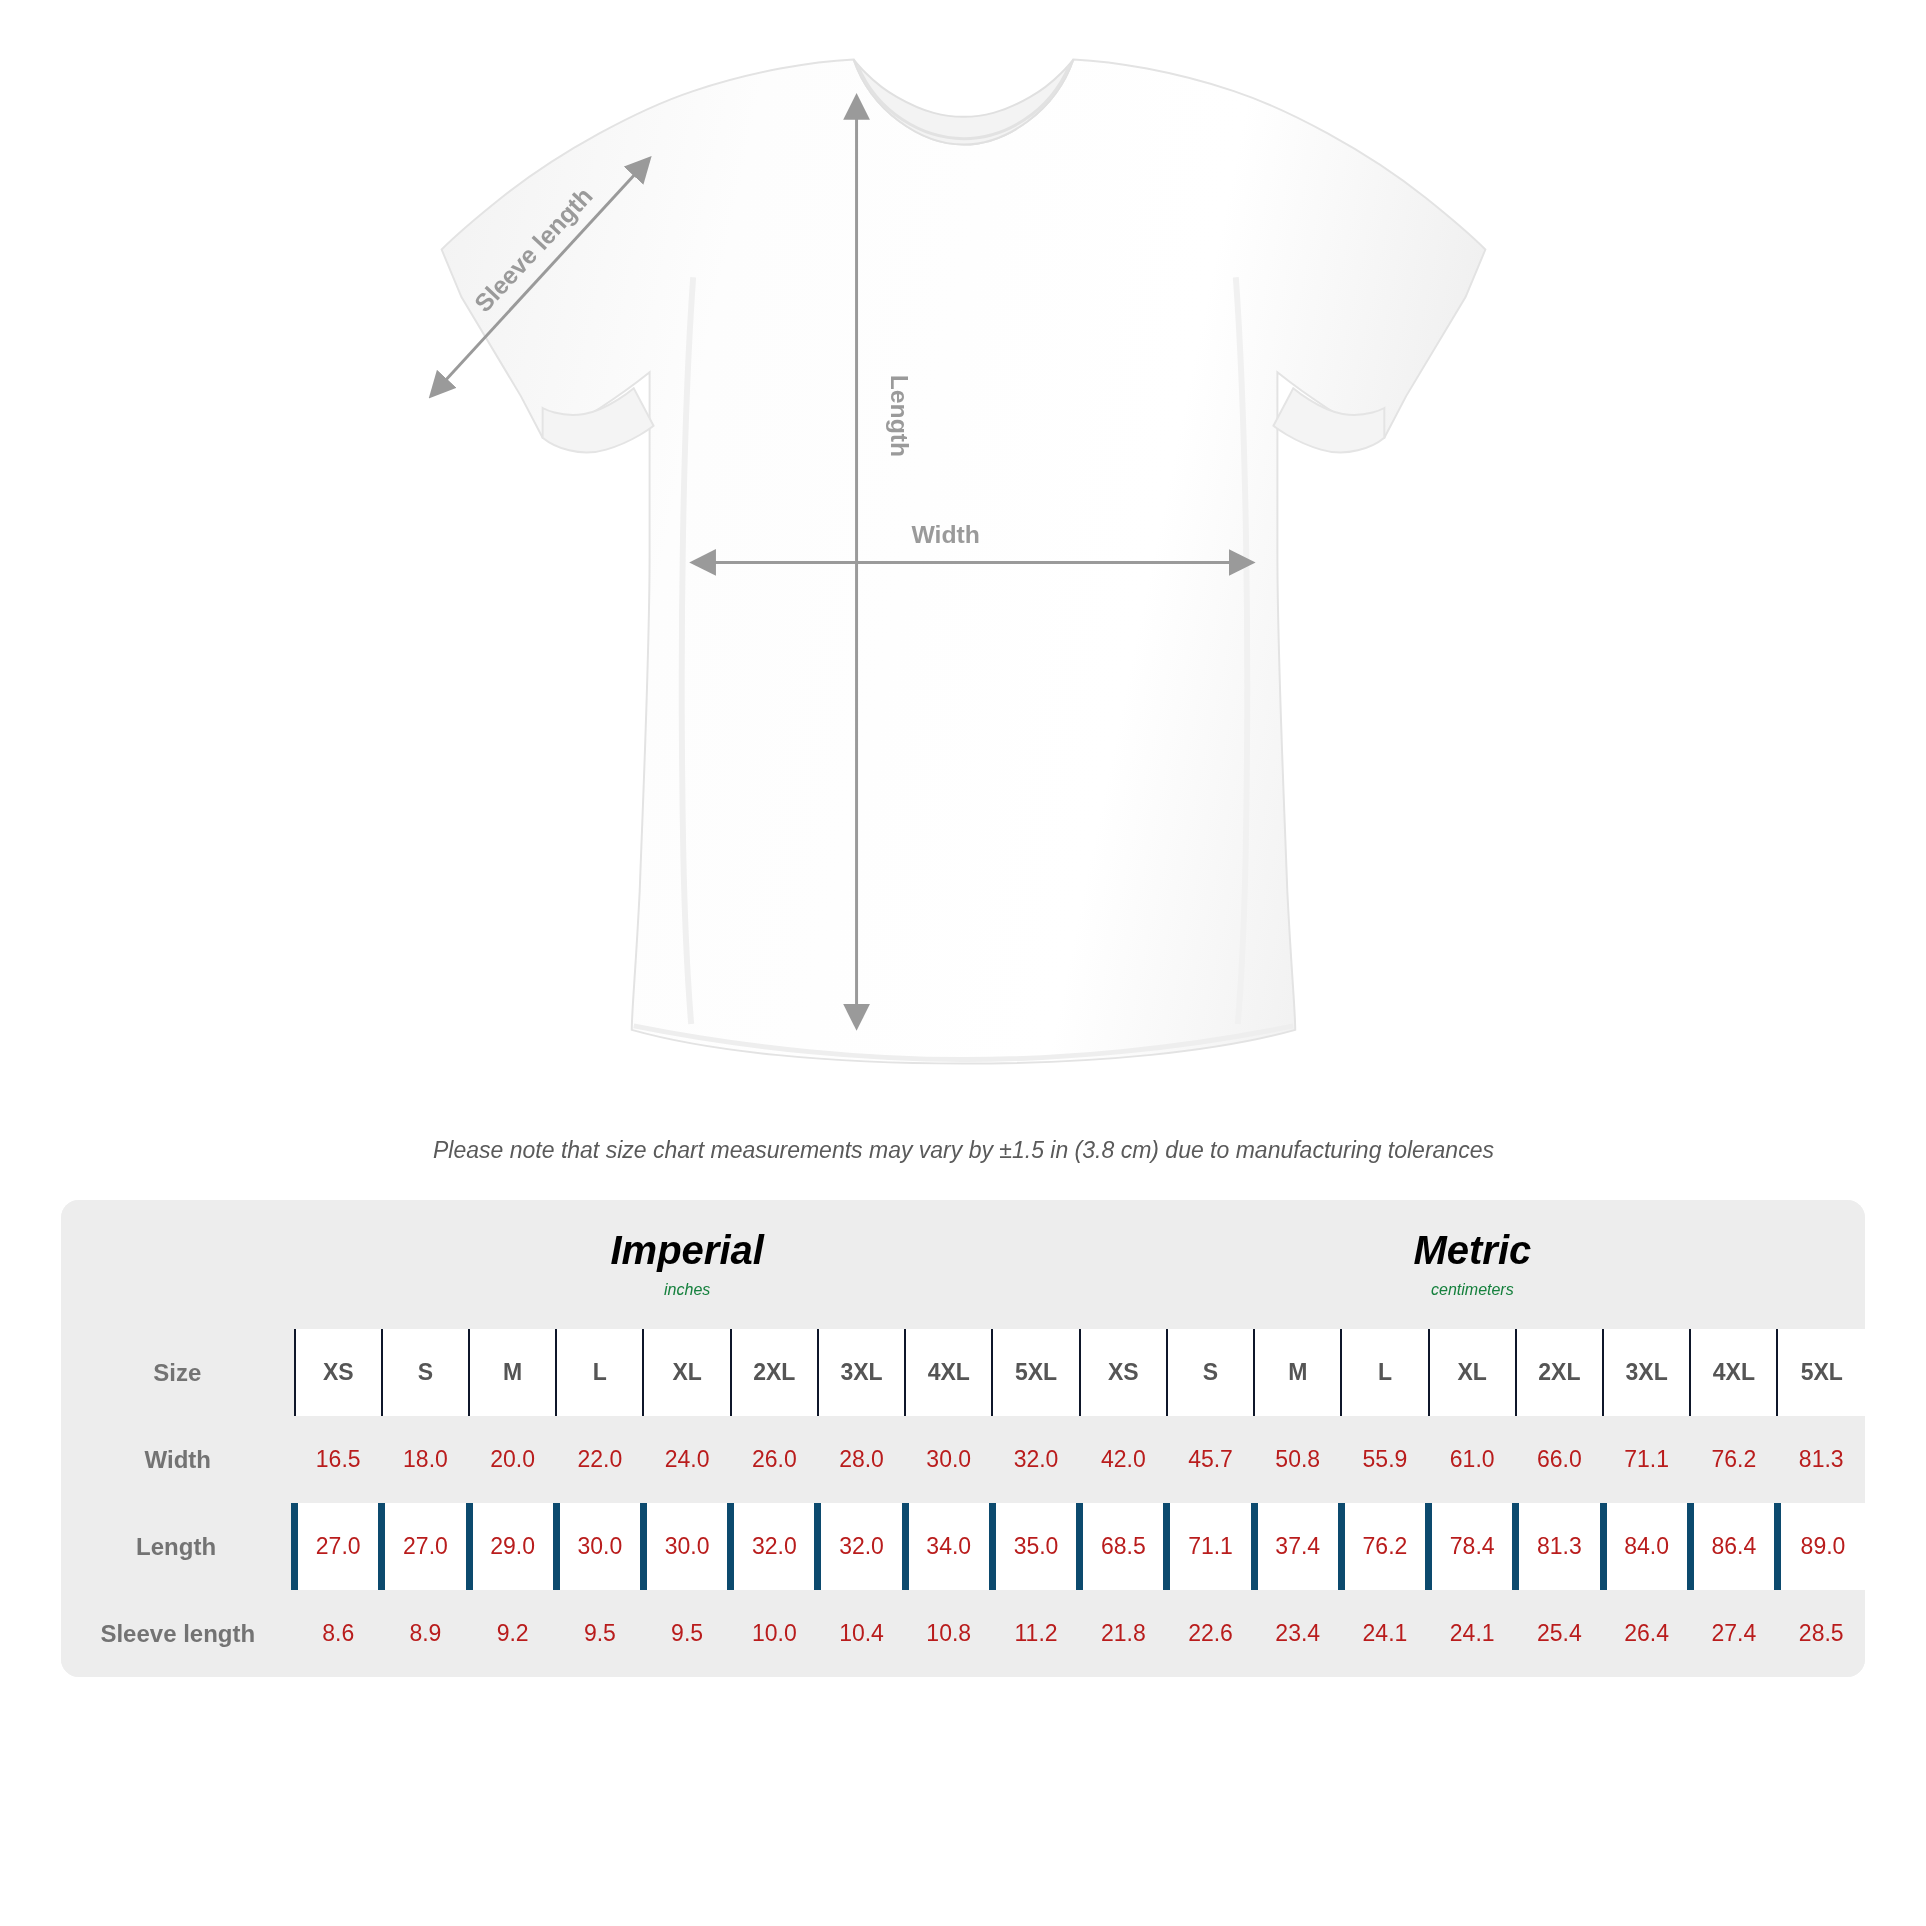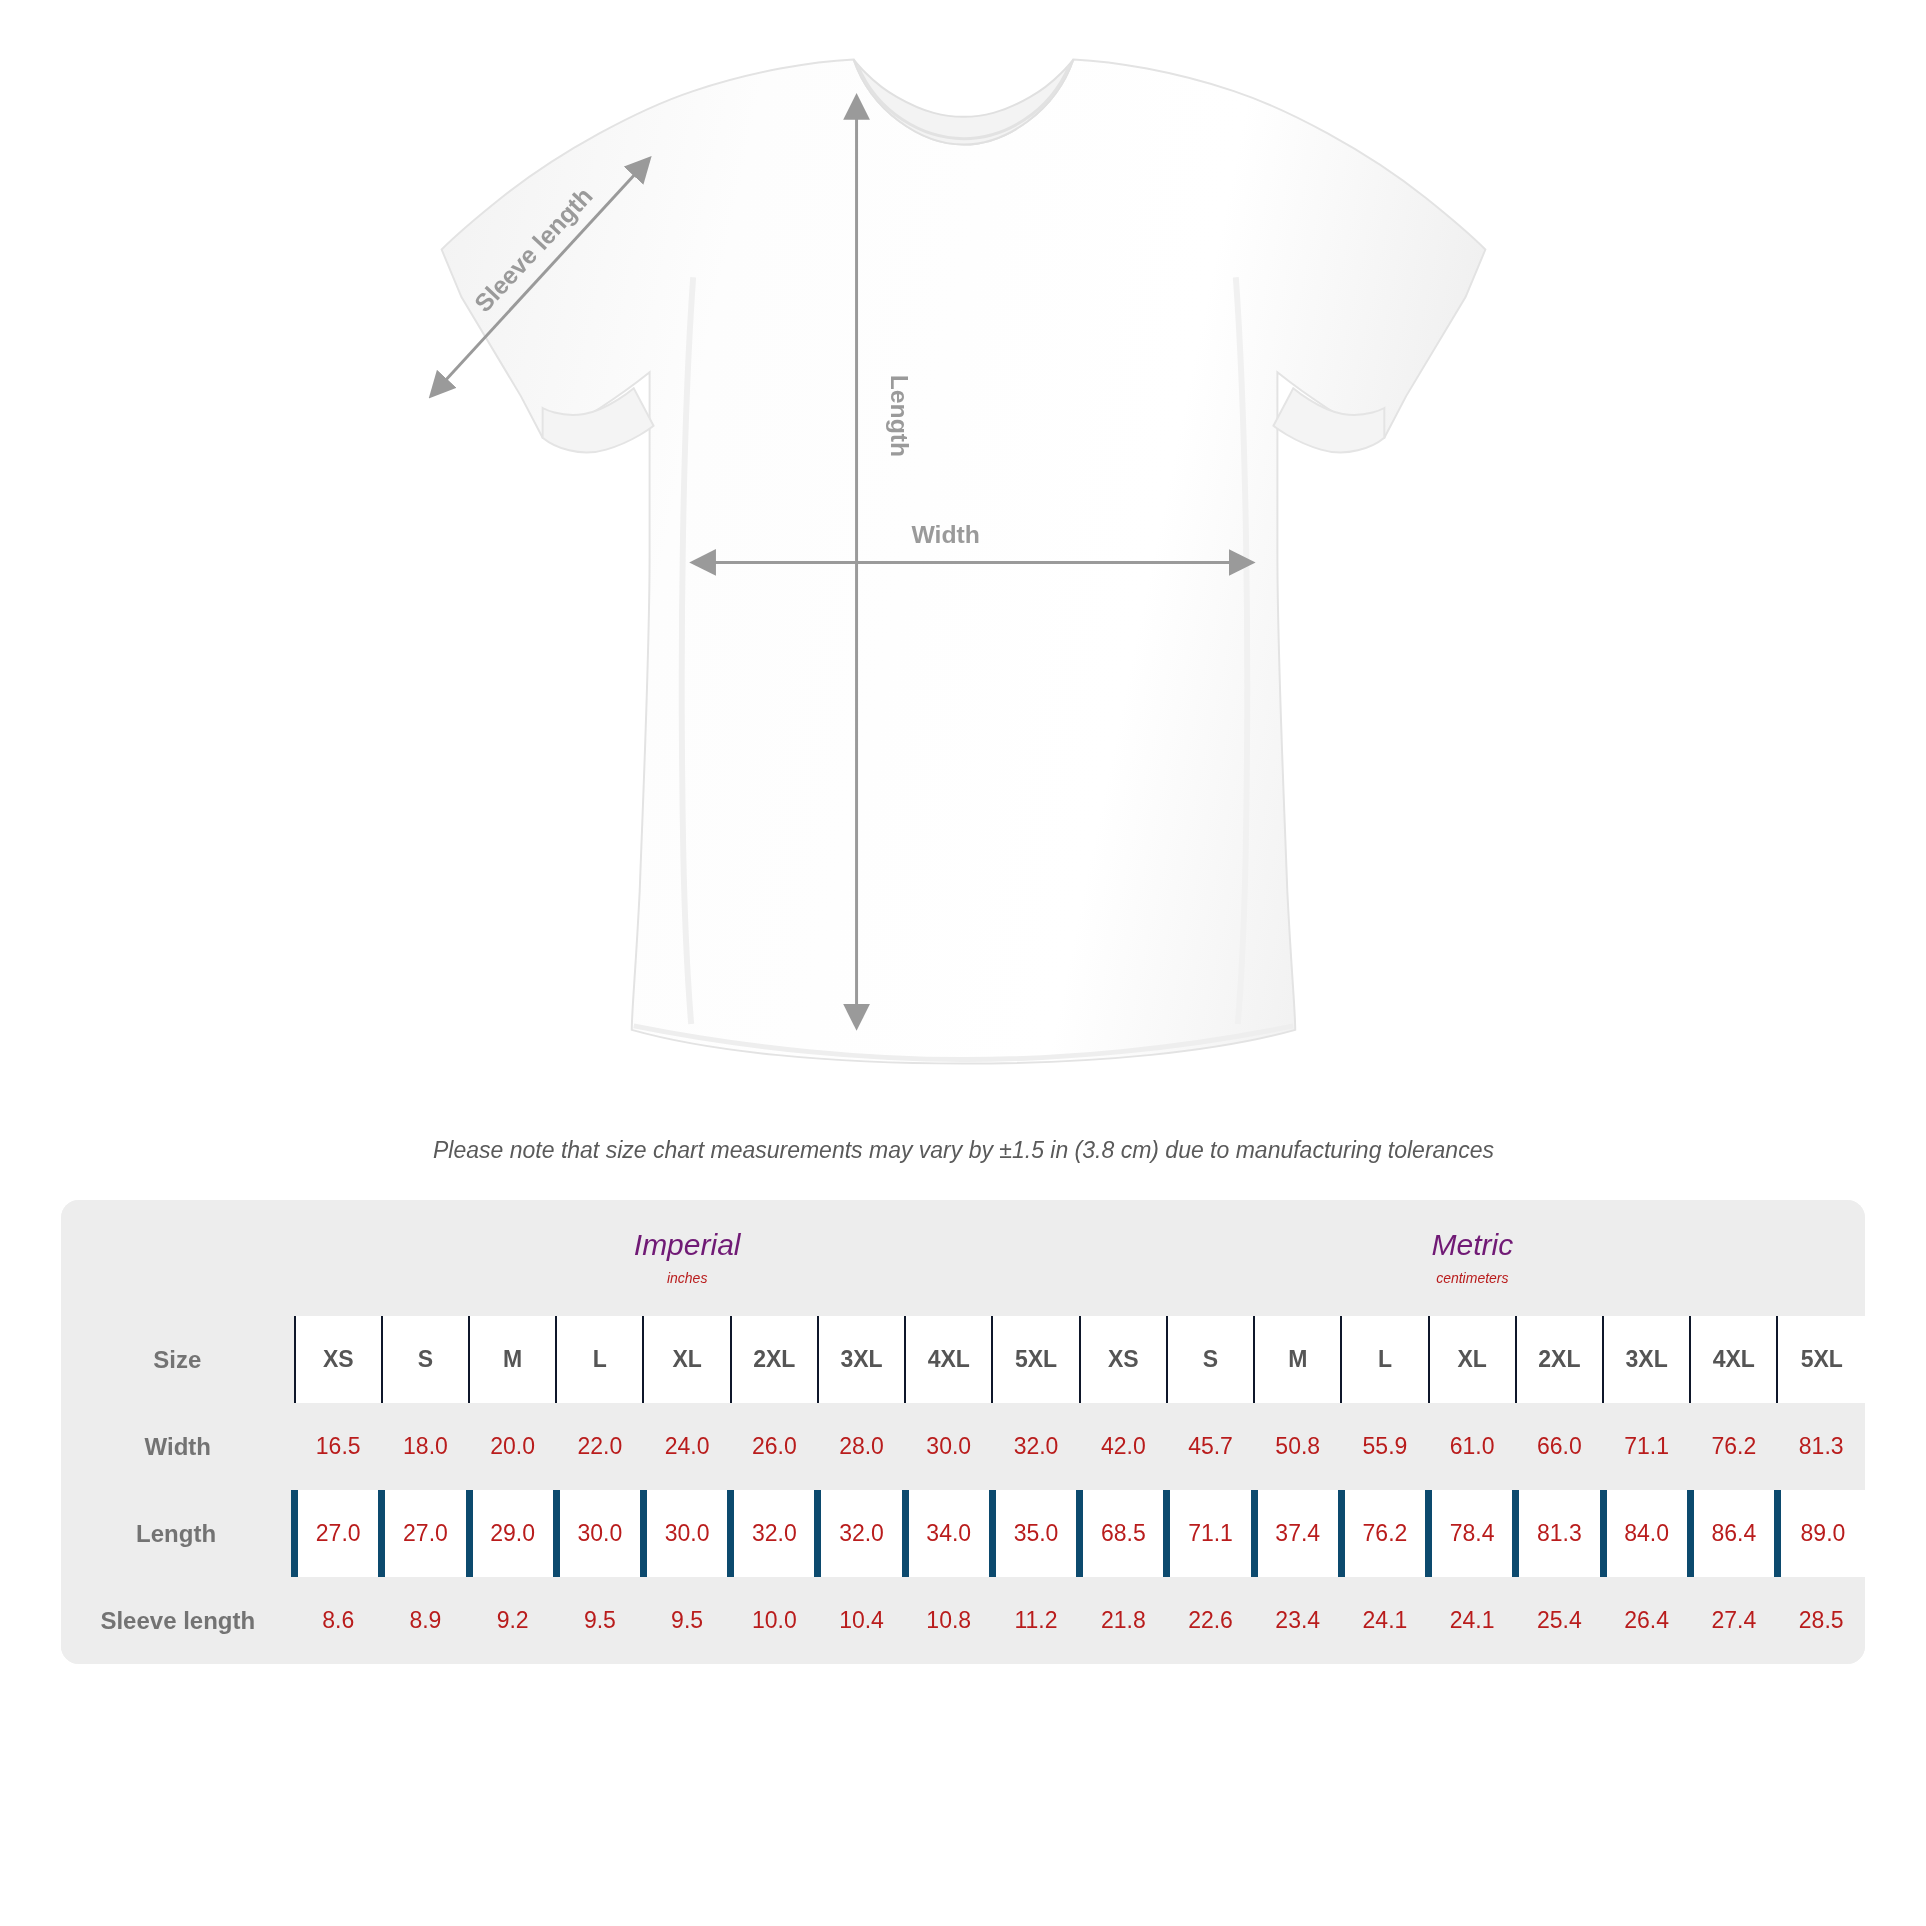--- a/index.html
+++ b/index.html
@@ -67,29 +67,29 @@
     border: none;
     text-align: center;
     vertical-align: middle;
   }
   
   .unit-cell {
     background: #ededed;
     padding: 28px 0 30px 0;
   }
   .unit-name {
-    font-size: 30px;
+    font-size: 40px;
     font-style: italic;
-    font-weight: normal;
-    color: #701a75;
+    font-weight: bold;
+    color: #000000;
   }
   .unit-sub {
-    font-size: 14px;
+    font-size: 16px;
     font-style: italic;
-    color: #b91c1c;
+    color: #15803d;
     margin-top: 8px;
   }
   .row-sizes td {
     background: #ffffff;
     font-size: 23px;
     font-weight: bold;
     color: #555555;
     height: 85px;
   }
   .row-sizes td.rowlabel {

